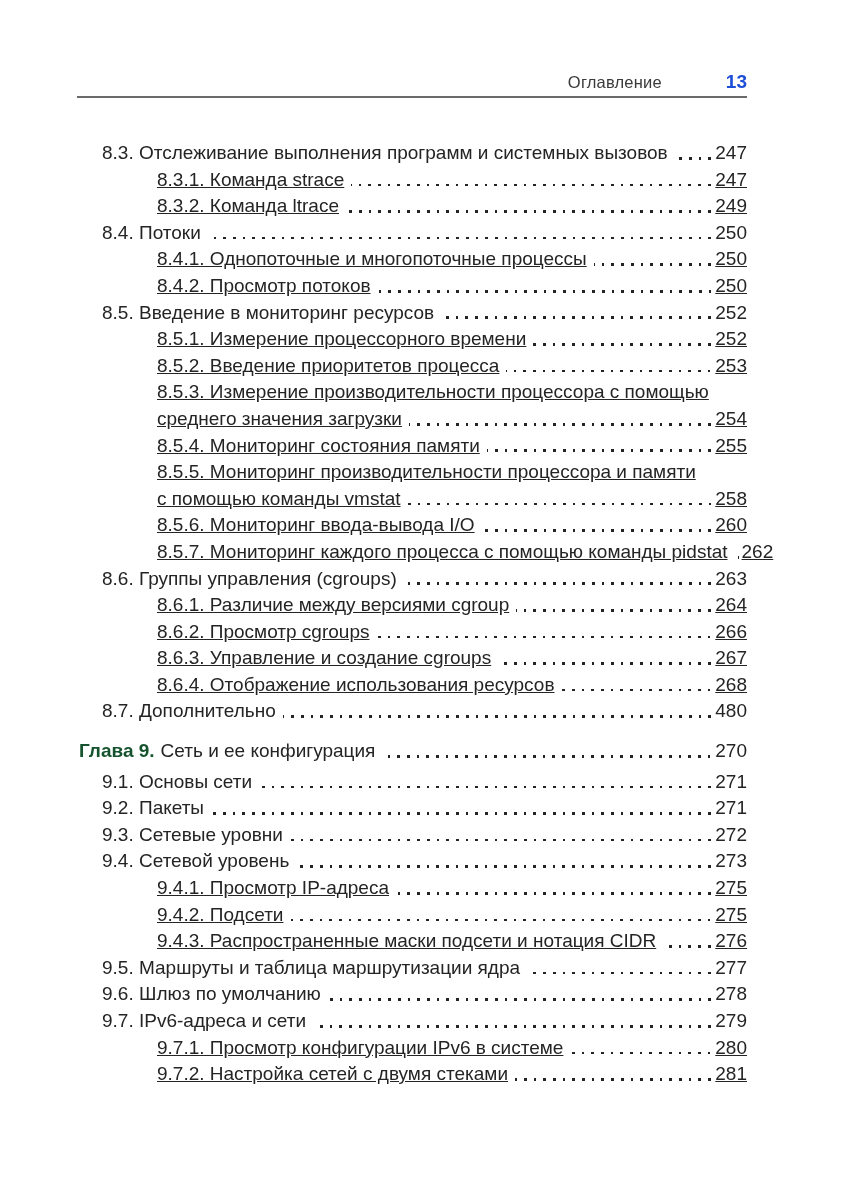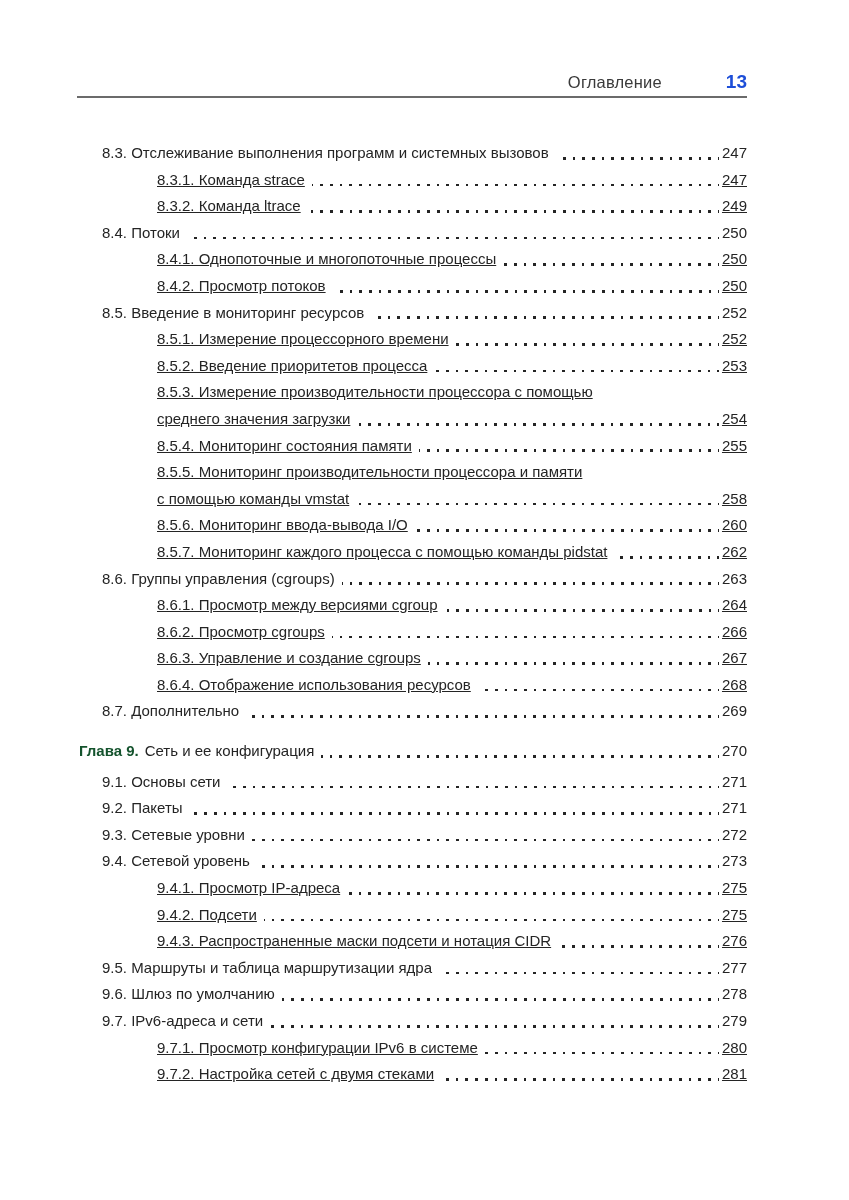--- a/index.html
+++ b/index.html
@@ -44,21 +44,21 @@
     color: #1d4ed8;
     margin-left: 64px;
   }
   .header-rule {
     height: 0;
     border-bottom: 2px solid #6b6b6b;
   }
   
   .toc {
     margin-top: 42px;
-    font-size: 15px;
+    font-size: 19px;
     line-height: 26.6px;
   }
   .entry { }
   .lvl1 { padding-left: 25px; }
   .lvl2 { padding-left: 80px; text-decoration: underline; }
   .chapter { padding-left: 2px; margin: 13px 0 4px 0; }
   .chapter-prefix {
     font-weight: bold;
     color: #14532d;
     margin-right: 6px;
@@ -204,21 +204,21 @@
         </div>
         <div class="entry lvl1">
           <div class="line">
             <span class="entry-label">8.6. Группы управления (cgroups)</span>
             <span class="leader"></span>
             <span class="entry-page">263</span>
           </div>
         </div>
         <div class="entry lvl2">
           <div class="line">
-            <span class="entry-label">8.6.1. Просмотр между версиями cgroup</span>
+            <span class="entry-label">8.6.1. Различие между версиями cgroup</span>
             <span class="leader"></span>
             <span class="entry-page">264</span>
           </div>
         </div>
         <div class="entry lvl2">
           <div class="line">
             <span class="entry-label">8.6.2. Просмотр cgroups</span>
             <span class="leader"></span>
             <span class="entry-page">266</span>
           </div>
@@ -234,21 +234,21 @@
           <div class="line">
             <span class="entry-label">8.6.4. Отображение использования ресурсов</span>
             <span class="leader"></span>
             <span class="entry-page">268</span>
           </div>
         </div>
         <div class="entry lvl1">
           <div class="line">
             <span class="entry-label">8.7. Дополнительно</span>
             <span class="leader"></span>
-            <span class="entry-page">269</span>
+            <span class="entry-page">480</span>
           </div>
         </div>
         <div class="entry chapter">
           <div class="line">
             <span class="chapter-prefix">Глава 9.</span>
             <span class="entry-label">Сеть и ее конфигурация</span>
             <span class="leader"></span>
             <span class="entry-page">270</span>
           </div>
         </div>

